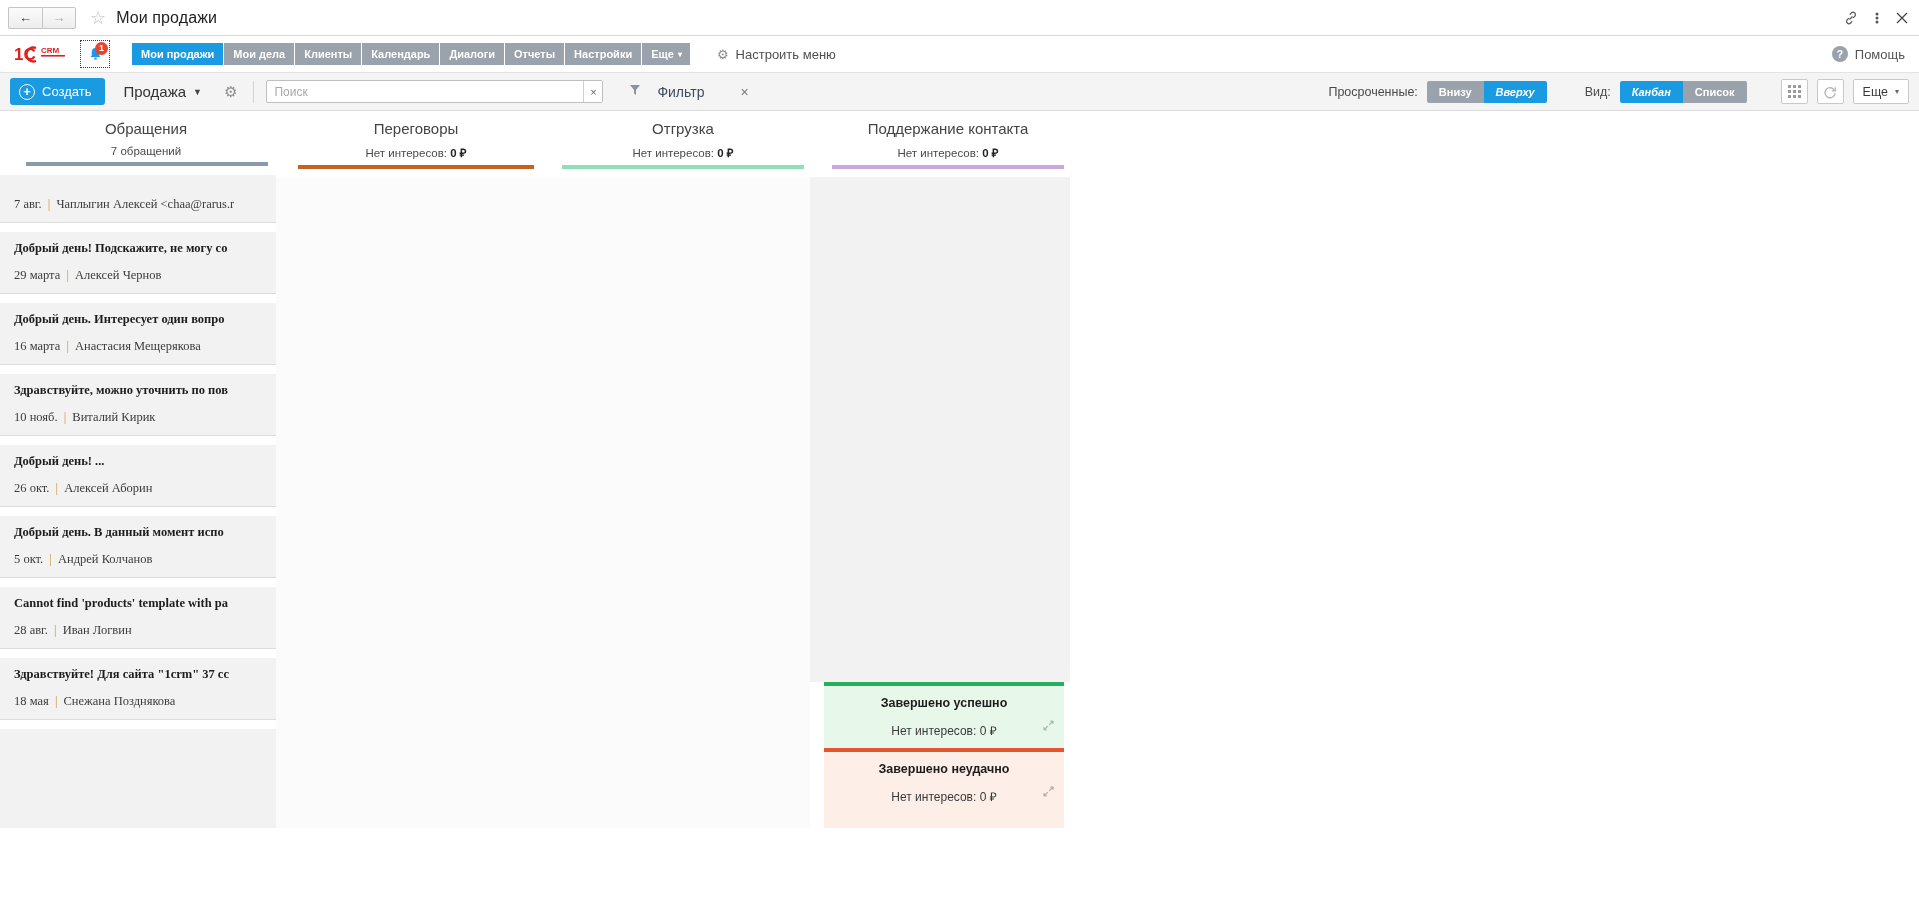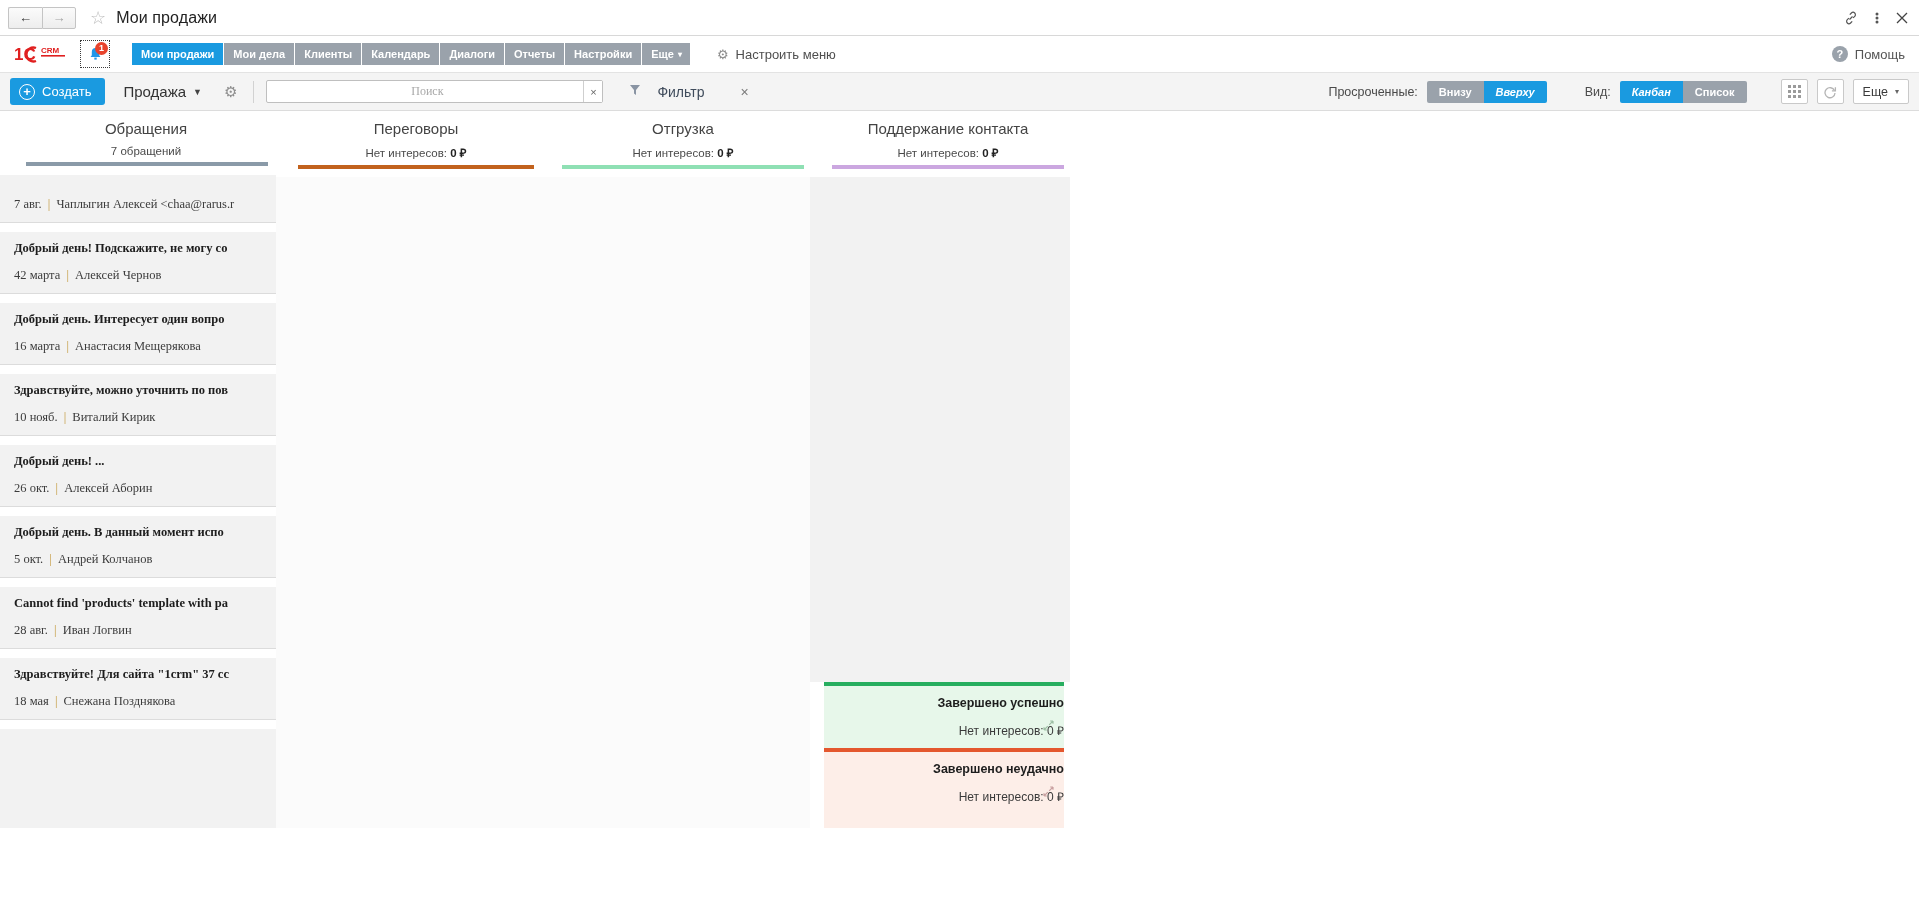--- a/index.html
+++ b/index.html
@@ -130,22 +130,21 @@
   }
   .divider-v {
     width: 1px; height: 22px; background: #d2d2d2; margin: 0 12px 0 16px;
   }
   .searchwrap { position: relative; }
   .search {
     width: 337px; height: 23px;
     border: 1px solid #bfbfbf; border-radius: 2px;
     background: #fff; font-size: 12px; color: #a16207;
     padding: 0 22px 0 7px; outline: none;
-    font-family: Liberation Serif, serif;
-    text-align: center;
+    font-family: Liberation Sans, sans-serif;
   }
   .search::placeholder { color: #a9a9a9; }
   .search-clear {
     position: absolute; right: 1px; top: 1px;
     width: 19px; height: 21px; border-left: 1px solid #cfcfcf;
     display: flex; align-items: center; justify-content: center;
     font-size: 11px; color: #666; cursor: pointer; background: #fff;
   }
   .filter {
     display: flex; align-items: center; gap: 16px;
@@ -232,21 +231,21 @@
   .sale-card-main { flex: 1; padding: 12px 13px 15px 13px; }
   .sale-card-stripe { width: 23px; background: #aee3b4; }
   .sc-id { font-size: 12.5px; font-weight: bold; color: #1d1d1d; }
   .sc-name { font-size: 12.5px; color: #2f2f2f; margin-top: 14px; }
   .sc-date { font-size: 12.5px; color: #2f2f2f; margin-top: 14px; }
 
   
   .result-zone {
     position: absolute; left: 8px; right: 0;
     border-top-width: 4px; border-top-style: solid;
-    text-align: right;
+    text-align: center;
   }
   .rz-title { font-size: 12.5px; font-weight: bold; color: #1d1d1d; padding-top: 10px; }
   .rz-sub { font-size: 12px; color: #3a3a3a; padding-top: 12px; position: relative; }
   .rz-expand {
     position: absolute; right: 10px; top: 10px;
     color: #c9a0a0; font-size: 11px; cursor: pointer;
   }
   .rz-success { background: #e7f7ea; border-top-color: #27ae5f; }
   .rz-fail    { background: #fdeee8; border-top-color: #e4572e; }
   .rz-success .rz-expand { color: #9dbfa4; }
@@ -424,21 +423,21 @@
       <div class="case-item first">
         <div class="case-meta">
           <span>7 авг.</span>
           <span class="sep">|</span>
           <span>Чаплыгин Алексей &lt;chaa@rarus.r</span>
         </div>
       </div>
       <div class="case-item">
         <div class="case-title">Добрый день! Подскажите, не могу со</div>
         <div class="case-meta">
-          <span>42 марта</span>
+          <span>29 марта</span>
           <span class="sep">|</span>
           <span>Алексей Чернов</span>
         </div>
       </div>
       <div class="case-item">
         <div class="case-title">Добрый день. Интересует один вопро</div>
         <div class="case-meta">
           <span>16 марта</span>
           <span class="sep">|</span>
           <span>Анастасия Мещерякова</span>

